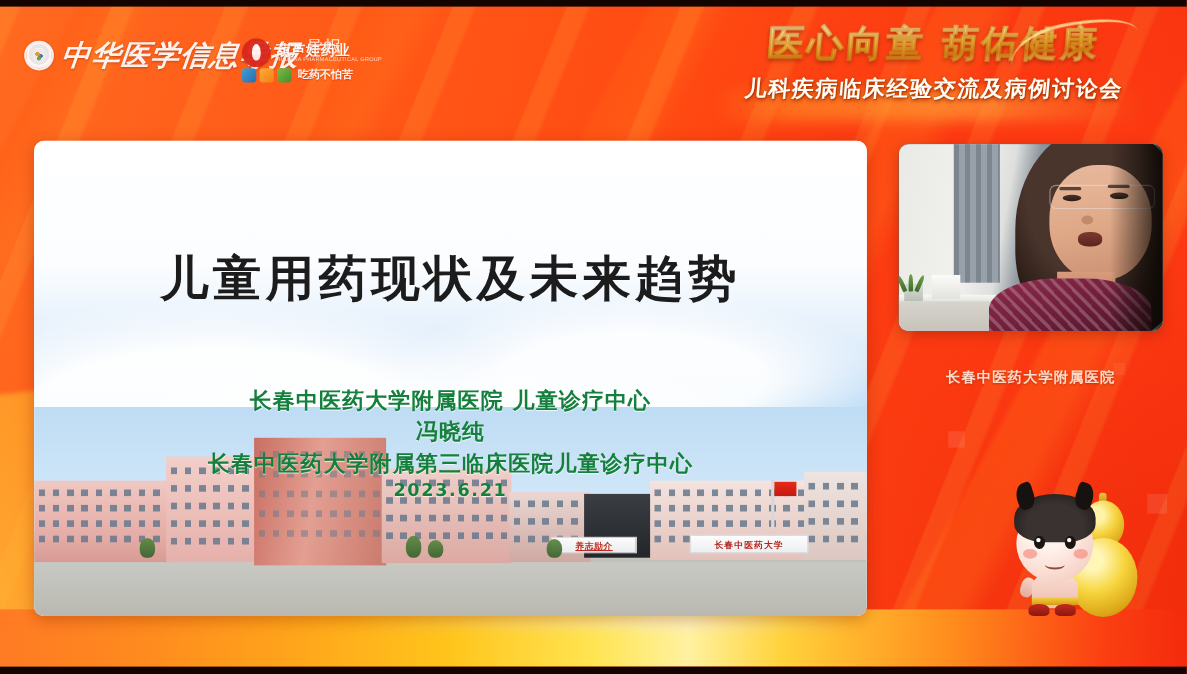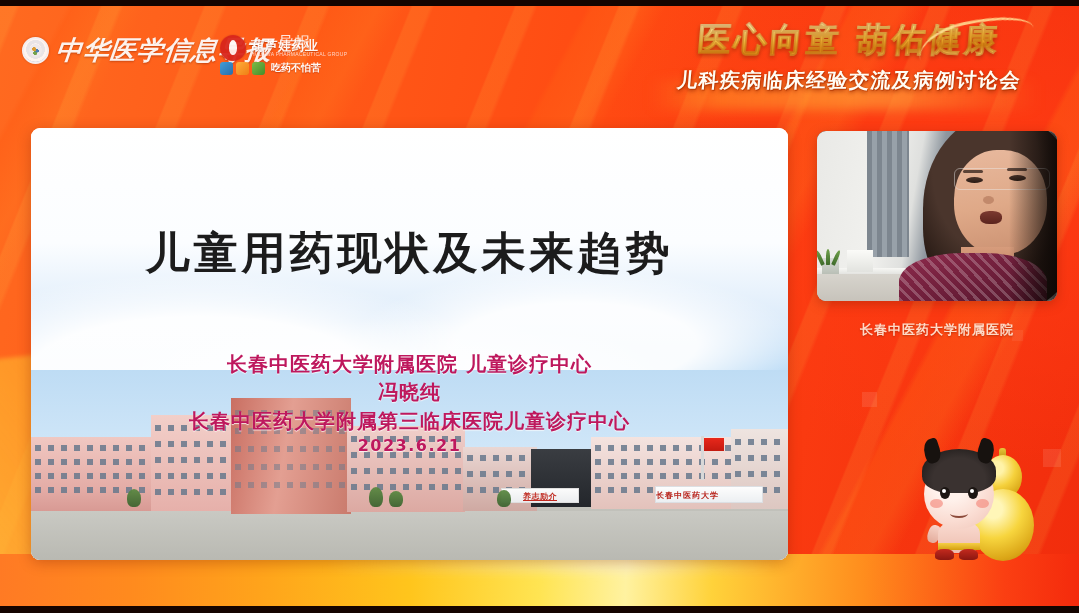--- a/index.html
+++ b/index.html
@@ -228,24 +228,24 @@
     background:linear-gradient(180deg,#ead7d3 0%,#cfa9a2 100%); }
   .bldg-f{ left:560px; bottom:27%; width:150px; height:72px;
     background:linear-gradient(180deg,#f4e3df 0%,#e3c2bb 100%); }
   .bldg-g{ left:700px; bottom:27%; width:58px; height:80px;
     background:linear-gradient(180deg,#eee4e0 0%,#ddc7c1 100%); }
   .bldg-dark{ left:500px; bottom:28%; width:80px; height:58px;
     background:linear-gradient(180deg,#3a3d42 0%,#23262b 100%); }
   .winrow{ position:absolute; left:4px; right:4px; height:6px;
     background:repeating-linear-gradient(90deg,#67788c 0 6px, transparent 6px 13px); opacity:.85; }
   .sign-red{
-    position:absolute; bottom:30%; left:624px; width:108px; height:17px;
+    position:absolute; bottom:30%; left:596px; width:108px; height:17px;
     background:linear-gradient(180deg,#fdfdfd,#eceff2);
     border:1px solid #dcdfe3;
-    font-size:8px; color:#b8241c; font-weight:700; line-height:17px;
+    font-size:8px; color:#b8241c; font-weight:700; text-align:center; line-height:17px;
     letter-spacing:1px; overflow:hidden;
   }
   .sign-wall{
     position:absolute; bottom:30%; left:470px; width:78px; height:15px;
     background:linear-gradient(180deg,#fbfbfb,#ebedef);
     border:1px solid #dedede;
     font-size:8px; color:#c02a20; font-weight:700; text-align:center; line-height:15px;
     overflow:hidden; letter-spacing:.5px;text-decoration:underline;
   }
   .tree{ position:absolute; bottom:28%; width:14px; height:20px; border-radius:50% 50% 40% 40%;
@@ -262,21 +262,21 @@
     position:absolute; left:0; top:96px; width:100%; text-align:center;
     font-family:"DejaVu Sans","Liberation Sans",sans-serif;
     font-size:44px; font-weight:700; color:#1c1c1c; letter-spacing:4px;
     z-index:4;
   }
   .slide-lines{
     position:absolute; left:0; top:222px; width:100%; text-align:center; z-index:4;
   }
   .sl{
     font-family:"DejaVu Sans","Liberation Sans",sans-serif;
-    font-size:20px; font-weight:700; color:#be185d; letter-spacing:1px;
+    font-size:20px; font-weight:700; color:#15803d; letter-spacing:1px;
     line-height:1.42;
     text-shadow:0 1px 1px rgba(255,255,255,.8);
   }
   .sl.date{ font-size:16px; letter-spacing:1.5px; }
 
   
   .video{
     position:absolute; left:817px; top:131px; width:240px; height:170px;
     border-radius:9px; overflow:hidden; z-index:28;
     background:#30343a;
@@ -357,21 +357,21 @@
   .caption{
     position:absolute; left:817px; top:318px; width:240px; text-align:center; z-index:30;
   }
   .cap-name{
     font-family:"DejaVu Serif","Liberation Serif",serif;
     font-size:24px; font-weight:700; color:#fffaf2; letter-spacing:2px;
     text-shadow:0 1px 2px rgba(150,40,0,.75), 0 0 6px rgba(255,190,120,.35);
     white-space:nowrap;
   }
   .cap-org{
-    margin-top:3px;
+    margin-top:16px;
     font-size:13px; font-weight:700; color:#ffe6d6; letter-spacing:1px;
     opacity:.93;
     text-shadow:0 1px 2px rgba(150,40,0,.65);
     white-space:nowrap;
     text-align:center;
   }
 
   
   .mascot{
     position:absolute; left:916px; top:441px; width:126px; height:125px; z-index:34;

